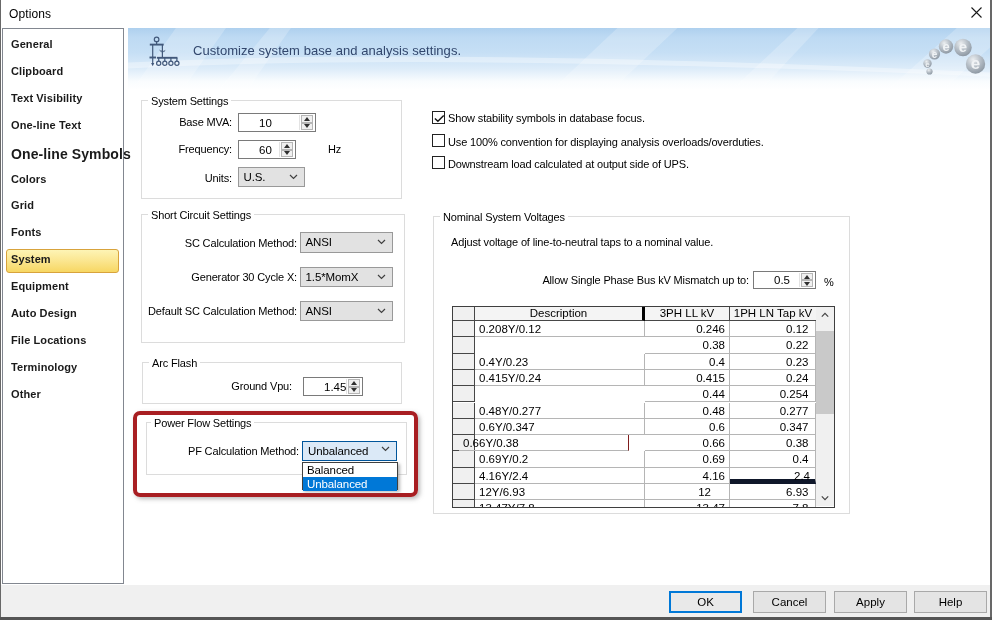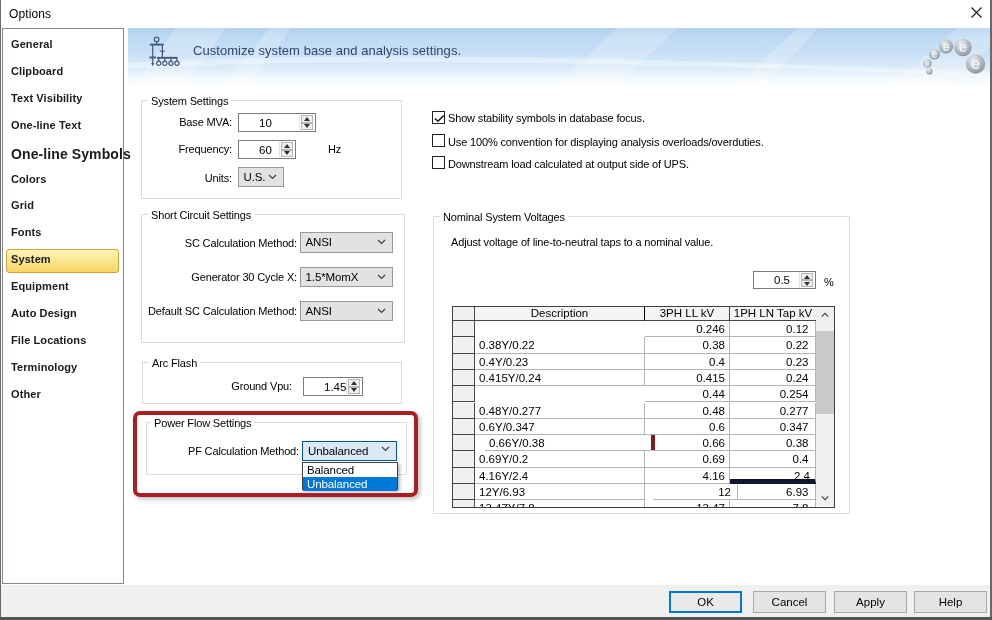--- a/index.html
+++ b/index.html
@@ -142,21 +142,21 @@
         <span class="up">
           <i class="tri-u"></i>
         </span>
         <span class="dn">
           <i class="tri-d"></i>
         </span>
       </span>
   </div>
   <div class="lbl" style="left:328px;top:143px;">Hz</div>
   <div class="rlbl" style="left:100px;top:172px;width:132px;">Units:</div>
-  <div class="combo" style="left:238px;top:167px;width:46px;height:20px;">
+  <div class="combo" style="left:238px;top:167px;width:67px;height:20px;">
       <span class="val">U.S.</span>
     <svg class="chev" width="9" height="6" viewBox="0 0 9 6">
         <path d="M1 1 L4.5 4.5 L8 1" stroke="#404040" stroke-width="1.2" fill="none"></path>
       </svg>
   </div>
 
   <div class="grp" style="left:141px;top:214px;width:264px;height:129px;">
     <span class="grp-t" style="left:6px;">Short Circuit Settings</span>
   </div>
   <div class="rlbl" style="left:130px;top:237px;width:167px;">SC Calculation Method:</div>
@@ -226,48 +226,49 @@
   <div class="cbl" style="left:448px;top:112px;">Show stability symbols in database focus.</div>
   <div class="cb" style="left:432px;top:134px;"></div>
   <div class="cbl" style="left:448px;top:136px;">Use 100% convention for displaying analysis overloads/overduties.</div>
   <div class="cb" style="left:432px;top:156px;"></div>
   <div class="cbl" style="left:448px;top:158px;">Downstream load calculated at output side of UPS.</div>
 
   <div class="grp" style="left:433px;top:216px;width:417px;height:297.5px;">
     <span class="grp-t" style="left:6px;">Nominal System Voltages</span>
   </div>
   <div class="lbl" style="left:451px;top:236px;">Adjust voltage of line-to-neutral taps to a nominal value.</div>
+  <div class="rlbl" style="left:500px;top:274px;width:249px;">Allow Single Phase Bus kV Mismatch up to:</div>
   <div class="spinbox" style="left:753px;top:271px;width:63px;height:18px;">
       <span class="val">0.5</span>
     <span class="spin">
         <span class="up">
           <i class="tri-u"></i>
         </span>
         <span class="dn">
           <i class="tri-d"></i>
         </span>
       </span>
   </div>
   <div class="lbl" style="left:824px;top:276px;">%</div>
 
   <div id="tbl" class="abs" style="left:452px;top:306px;width:383px;height:202px;border:1px solid #3f3f3f;background:#fff;overflow:hidden;">
       <div style="position:absolute;left:0;top:0;width:363px;height:14px;">
         <div style="position:absolute;left:0;top:0;width:22px;height:14px;background:#f0f0f0;border-right:1px solid #474747;border-bottom:1px solid #474747;"></div>
-        <div style="position:absolute;left:22px;top:0;width:170px;height:14px;background:#f4f4f4;border-right:1px solid #000000;border-bottom:1px solid #474747;text-align:center;font-size:11.5px;line-height:13px;">Description</div>
+        <div style="position:absolute;left:22px;top:0;width:170px;height:14px;background:#f4f4f4;border-right:3px solid #000000;border-bottom:1px solid #474747;text-align:center;font-size:11.5px;line-height:13px;">Description</div>
         <div style="position:absolute;left:192px;top:0;width:85px;height:14px;background:#f4f4f4;border-right:1px solid #474747;border-bottom:1px solid #474747;text-align:center;font-size:11.5px;line-height:13px;">3PH LL kV</div>
         <div style="position:absolute;left:277px;top:0;width:86px;height:14px;background:#f4f4f4;border-bottom:1px solid #474747;text-align:center;font-size:11.5px;line-height:13px;">1PH LN Tap kV</div>
       </div>
       <div style="position:absolute;left:0;top:14.0px;width:363px;height:16.3px;">
         <div style="position:absolute;left:0;top:0;width:22px;height:16.3px;background:#f0f0f0;border-right:1px solid #474747;border-bottom:1px solid #474747;"></div>
+        <div style="position:absolute;left:22px;top:0;width:170px;height:16.3px;border-right:1px solid #b5b5b5;border-bottom:1px solid #b5b5b5;font-size:11.5px;line-height:16.3px;padding-left:4px;">0.208Y/0.12</div>
         <div style="position:absolute;left:192px;top:0;width:85px;height:16.3px;border-right:1px solid #b5b5b5;border-bottom:1px solid #b5b5b5;font-size:11.5px;line-height:16.3px;text-align:right;padding-right:4px;">0.246</div>
         <div style="position:absolute;left:277px;top:0;width:86px;height:16.3px;border-right:1px solid #b5b5b5;border-bottom:1px solid #b5b5b5;font-size:11.5px;line-height:16.3px;text-align:right;padding-right:6.5px;">0.12</div>
       </div>
       <div style="position:absolute;left:0;top:30.3px;width:363px;height:16.3px;">
         <div style="position:absolute;left:0;top:0;width:22px;height:16.3px;background:#f0f0f0;border-right:1px solid #474747;border-bottom:1px solid #474747;"></div>
-        <div style="position:absolute;left:22px;top:0;width:170px;height:16.3px;border-right:1px solid #b5b5b5;border-bottom:1px solid #b5b5b5;font-size:11.5px;line-height:16.3px;padding-left:4px;">0.38Y/0.22</div>
         <div style="position:absolute;left:192px;top:0;width:85px;height:16.3px;border-right:1px solid #b5b5b5;border-bottom:1px solid #b5b5b5;font-size:11.5px;line-height:16.3px;text-align:right;padding-right:4px;">0.38</div>
         <div style="position:absolute;left:277px;top:0;width:86px;height:16.3px;border-right:1px solid #b5b5b5;border-bottom:1px solid #b5b5b5;font-size:11.5px;line-height:16.3px;text-align:right;padding-right:6.5px;">0.22</div>
       </div>
       <div style="position:absolute;left:0;top:46.6px;width:363px;height:16.3px;">
         <div style="position:absolute;left:0;top:0;width:22px;height:16.3px;background:#f0f0f0;border-right:1px solid #474747;border-bottom:1px solid #474747;"></div>
         <div style="position:absolute;left:22px;top:0;width:170px;height:16.3px;border-right:1px solid #b5b5b5;border-bottom:1px solid #b5b5b5;font-size:11.5px;line-height:16.3px;padding-left:4px;">0.4Y/0.23</div>
         <div style="position:absolute;left:192px;top:0;width:85px;height:16.3px;border-right:1px solid #b5b5b5;border-bottom:1px solid #b5b5b5;font-size:11.5px;line-height:16.3px;text-align:right;padding-right:4px;">0.4</div>
         <div style="position:absolute;left:277px;top:0;width:86px;height:16.3px;border-right:1px solid #b5b5b5;border-bottom:1px solid #b5b5b5;font-size:11.5px;line-height:16.3px;text-align:right;padding-right:6.5px;">0.23</div>
       </div>
       <div style="position:absolute;left:0;top:62.9px;width:363px;height:16.3px;">
@@ -288,40 +289,40 @@
         <div style="position:absolute;left:277px;top:0;width:86px;height:16.3px;border-right:1px solid #b5b5b5;border-bottom:1px solid #b5b5b5;font-size:11.5px;line-height:16.3px;text-align:right;padding-right:6.5px;">0.277</div>
       </div>
       <div style="position:absolute;left:0;top:111.8px;width:363px;height:16.3px;">
         <div style="position:absolute;left:0;top:0;width:22px;height:16.3px;background:#f0f0f0;border-right:1px solid #474747;border-bottom:1px solid #474747;"></div>
         <div style="position:absolute;left:22px;top:0;width:170px;height:16.3px;border-right:1px solid #b5b5b5;border-bottom:1px solid #b5b5b5;font-size:11.5px;line-height:16.3px;padding-left:4px;">0.6Y/0.347</div>
         <div style="position:absolute;left:192px;top:0;width:85px;height:16.3px;border-right:1px solid #b5b5b5;border-bottom:1px solid #b5b5b5;font-size:11.5px;line-height:16.3px;text-align:right;padding-right:4px;">0.6</div>
         <div style="position:absolute;left:277px;top:0;width:86px;height:16.3px;border-right:1px solid #b5b5b5;border-bottom:1px solid #b5b5b5;font-size:11.5px;line-height:16.3px;text-align:right;padding-right:6.5px;">0.347</div>
       </div>
       <div style="position:absolute;left:0;top:128.1px;width:363px;height:16.3px;">
         <div style="position:absolute;left:0;top:0;width:22px;height:16.3px;background:#f0f0f0;border-right:1px solid #474747;border-bottom:1px solid #474747;"></div>
-        <div style="position:absolute;left:32px;top:0;width:170px;height:16.3px;border-right:4px solid #7f1d1d;border-bottom:1px solid #b5b5b5;font-size:11.5px;line-height:16.3px;padding-left:4px;">0.66Y/0.38</div>
+        <div style="position:absolute;left:6px;top:0;width:170px;height:16.3px;border-right:1px solid #7f1d1d;border-bottom:1px solid #b5b5b5;font-size:11.5px;line-height:16.3px;padding-left:4px;">0.66Y/0.38</div>
         <div style="position:absolute;left:192px;top:0;width:85px;height:16.3px;border-right:1px solid #b5b5b5;border-bottom:1px solid #b5b5b5;font-size:11.5px;line-height:16.3px;text-align:right;padding-right:4px;">0.66</div>
         <div style="position:absolute;left:277px;top:0;width:86px;height:16.3px;border-right:1px solid #b5b5b5;border-bottom:1px solid #b5b5b5;font-size:11.5px;line-height:16.3px;text-align:right;padding-right:6.5px;">0.38</div>
       </div>
       <div style="position:absolute;left:0;top:144.4px;width:363px;height:16.3px;">
         <div style="position:absolute;left:0;top:0;width:22px;height:16.3px;background:#f0f0f0;border-right:1px solid #474747;border-bottom:1px solid #474747;"></div>
         <div style="position:absolute;left:22px;top:0;width:170px;height:16.3px;border-right:1px solid #b5b5b5;border-bottom:1px solid #b5b5b5;font-size:11.5px;line-height:16.3px;padding-left:4px;">0.69Y/0.2</div>
         <div style="position:absolute;left:192px;top:0;width:85px;height:16.3px;border-right:1px solid #b5b5b5;border-bottom:1px solid #b5b5b5;font-size:11.5px;line-height:16.3px;text-align:right;padding-right:4px;">0.69</div>
         <div style="position:absolute;left:277px;top:0;width:86px;height:16.3px;border-right:1px solid #b5b5b5;border-bottom:1px solid #b5b5b5;font-size:11.5px;line-height:16.3px;text-align:right;padding-right:6.5px;">0.4</div>
       </div>
       <div style="position:absolute;left:0;top:160.7px;width:363px;height:16.3px;">
         <div style="position:absolute;left:0;top:0;width:22px;height:16.3px;background:#f0f0f0;border-right:1px solid #474747;border-bottom:1px solid #474747;"></div>
         <div style="position:absolute;left:22px;top:0;width:170px;height:16.3px;border-right:1px solid #b5b5b5;border-bottom:1px solid #b5b5b5;font-size:11.5px;line-height:16.3px;padding-left:4px;">4.16Y/2.4</div>
         <div style="position:absolute;left:192px;top:0;width:85px;height:16.3px;border-right:1px solid #b5b5b5;border-bottom:1px solid #b5b5b5;font-size:11.5px;line-height:16.3px;text-align:right;padding-right:4px;">4.16</div>
         <div style="position:absolute;left:277px;top:0;width:86px;height:16.3px;border-right:1px solid #b5b5b5;border-bottom:5px solid #0f172a;font-size:11.5px;line-height:16.3px;text-align:right;padding-right:5px;">2.4</div>
       </div>
       <div style="position:absolute;left:0;top:177.0px;width:363px;height:16.3px;">
         <div style="position:absolute;left:0;top:0;width:22px;height:16.3px;background:#f0f0f0;border-right:1px solid #474747;border-bottom:1px solid #474747;"></div>
         <div style="position:absolute;left:22px;top:0;width:170px;height:16.3px;border-right:1px solid #b5b5b5;border-bottom:1px solid #b5b5b5;font-size:11.5px;line-height:16.3px;padding-left:4px;">12Y/6.93</div>
-        <div style="position:absolute;left:200px;top:0;width:85px;height:16.3px;border-right:1px solid #b5b5b5;border-bottom:1px solid #b5b5b5;font-size:11.5px;line-height:16.3px;text-align:right;padding-right:6px;">12</div>
+        <div style="position:absolute;left:192px;top:0;width:85px;height:16.3px;border-right:1px solid #b5b5b5;border-bottom:1px solid #b5b5b5;font-size:11.5px;line-height:16.3px;text-align:right;padding-right:18px;">12</div>
         <div style="position:absolute;left:277px;top:0;width:86px;height:16.3px;border-right:1px solid #b5b5b5;border-bottom:1px solid #b5b5b5;font-size:11.5px;line-height:16.3px;text-align:right;padding-right:6.5px;">6.93</div>
       </div>
       <div style="position:absolute;left:0;top:193.3px;width:363px;height:16.3px;">
         <div style="position:absolute;left:0;top:0;width:22px;height:16.3px;background:#f0f0f0;border-right:1px solid #474747;border-bottom:1px solid #474747;"></div>
         <div style="position:absolute;left:22px;top:0;width:170px;height:16.3px;border-right:1px solid #b5b5b5;border-bottom:1px solid #b5b5b5;font-size:11.5px;line-height:16.3px;padding-left:4px;">13.47Y/7.8</div>
         <div style="position:absolute;left:192px;top:0;width:85px;height:16.3px;border-right:1px solid #b5b5b5;border-bottom:1px solid #b5b5b5;font-size:11.5px;line-height:16.3px;text-align:right;padding-right:4px;">13.47</div>
         <div style="position:absolute;left:277px;top:0;width:86px;height:16.3px;border-right:1px solid #b5b5b5;border-bottom:1px solid #b5b5b5;font-size:11.5px;line-height:16.3px;text-align:right;padding-right:6.5px;">7.8</div>
       </div>
       <div style="position:absolute;left:363px;top:0;width:18px;height:199px;background:#f0f0f0;">
         <div style="position:absolute;left:0;top:0;width:18px;height:16px;background:#f0f0f0;">

